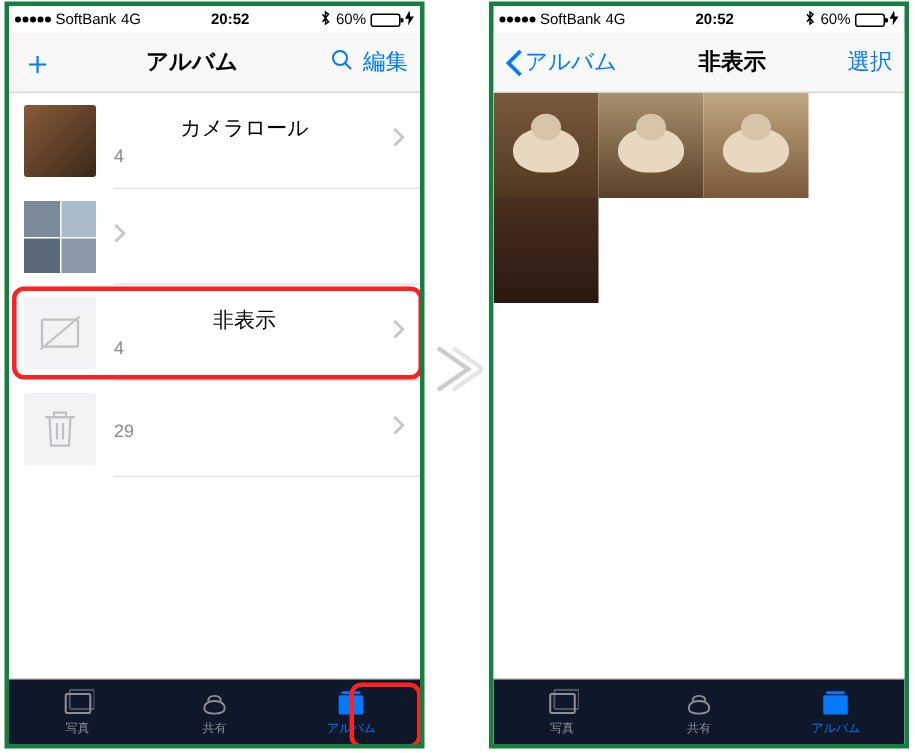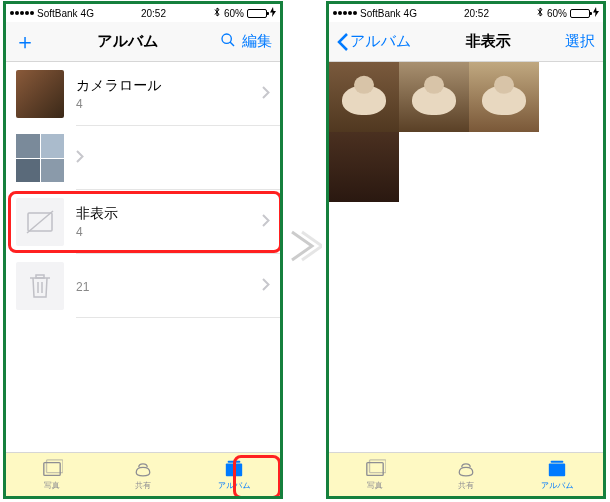--- a/index.html
+++ b/index.html
@@ -35,21 +35,21 @@
   .statusbar {
     height: 18px;
     display: flex;
     align-items: center;
     justify-content: space-between;
     padding: 0 4px;
     font-size: 10px;
     font-weight: 500;
   }
   .sb-left, .sb-right { display: flex; align-items: center; gap: 3px; }
-  .sb-center { font-weight: 400; }
+  .sb-center { font-weight: 700; }
   .sig-dots { display: flex; gap: 1px; }
   .sig-dot { width: 4px; height: 4px; border-radius: 50%; background: #000; }
   .battery {
     width: 20px; height: 9px; border: 1px solid #000; border-radius: 2px; position: relative;
   }
   .battery::after { content: ""; position: absolute; right: -3px; top: 2px; width: 2px; height: 3px; background: #000; border-radius: 0 1px 1px 0; }
   .battery-fill { height: 100%; background: #4cd964; border-radius: 1px; }
   .navbar {
     height: 40px;
     display: flex;
@@ -77,31 +77,31 @@
   }
   .thumb {
     width: 48px; height: 48px; border-radius: 2px; background: #ccc; flex-shrink: 0;
   }
   .thumb-grid { display: grid; grid-template-columns: 1fr 1fr; grid-template-rows: 1fr 1fr; gap: 1px; background: #fff; }
   .thumb-grid > div { background: #8898aa; }
   .thumb-icon {
     background: #f3f3f5; display: flex; align-items: center; justify-content: center; color: #c0c0c6;
   }
   .album-info { flex: 1; }
-  .album-name { font-size: 14px; }
+  .album-name { font-size: 14px; text-align: center; }
   .album-count { font-size: 12px; color: #888; margin-top: 2px; }
   .chevron { color: #c7c7cc; }
   .highlight-box {
     position: absolute; border: 3px solid #ff2020; border-radius: 8px; pointer-events: none;
   }
   .tabbar {
     height: 44px;
     display: flex;
     border-top: 1px solid #d6d6d6;
-    background: #fef9c3;
+    background: #0f172a;
   }
   .tab {
     flex: 1; display: flex; flex-direction: column; align-items: center; justify-content: center;
     gap: 1px; color: #8e8e93; font-size: 8px; cursor: pointer;
   }
   .tab.active { color: #007aff; }
   .tab svg { width: 22px; height: 20px; }
   .photo-grid {
     display: flex; flex-wrap: wrap;
   }
@@ -220,21 +220,21 @@
       <div class="thumb thumb-icon">
         <svg width="26" height="28" viewBox="0 0 26 28" stroke="currentColor" fill="none" stroke-width="1.5">
             <path d="M3 6 L23 6"></path>
             <path d="M6 6 L7 25 L19 25 L20 6"></path>
             <path d="M9 3 L17 3 L17 6 L9 6 Z"></path>
             <line x1="11" y1="10" x2="11" y2="21"></line>
             <line x1="15" y1="10" x2="15" y2="21"></line>
           </svg>
       </div>
       <div class="album-info">
-        <div class="album-count">21</div>
+        <div class="album-count">29</div>
       </div>
       <span class="chevron">
         <svg width="8" height="13" viewBox="0 0 8 13" stroke="currentColor" fill="none" stroke-width="2">
             <path d="M1 1 L6.5 6.5 L1 12"></path>
           </svg>
       </span>
     </div>
   </div>
 
   <div class="tabbar">

